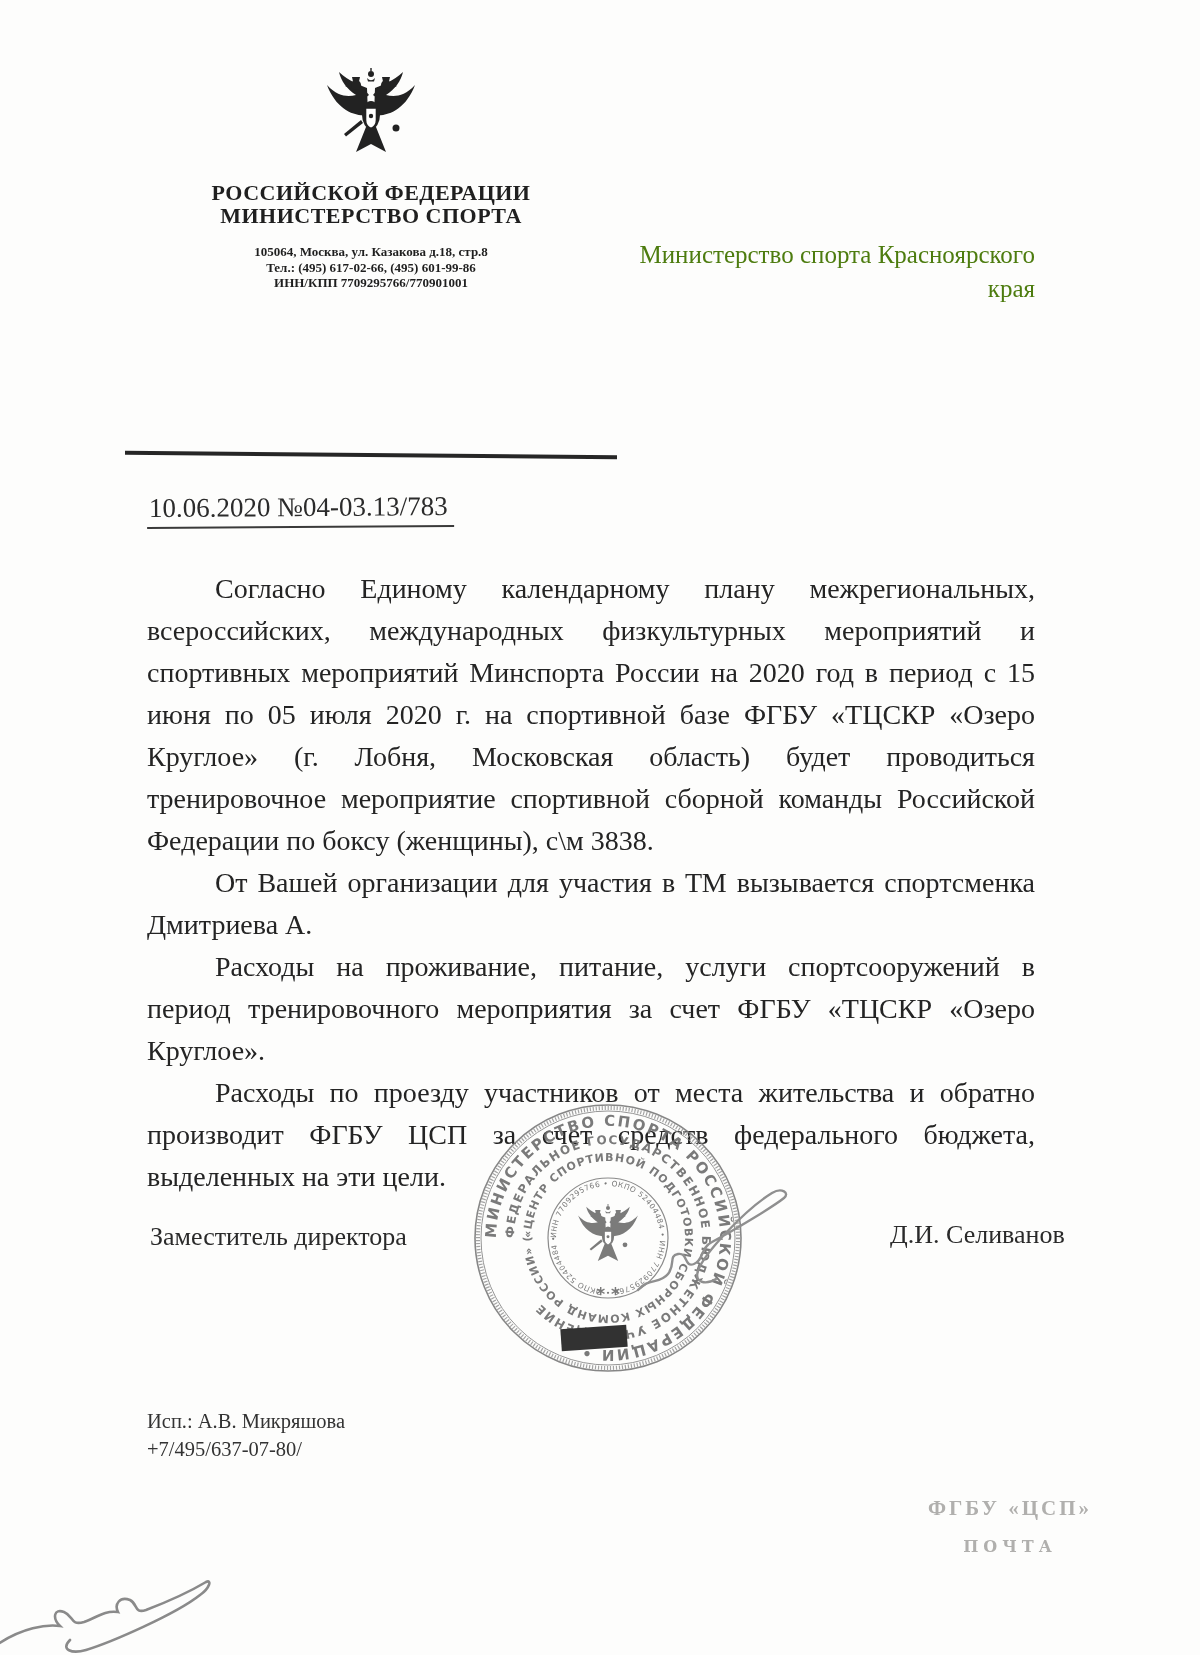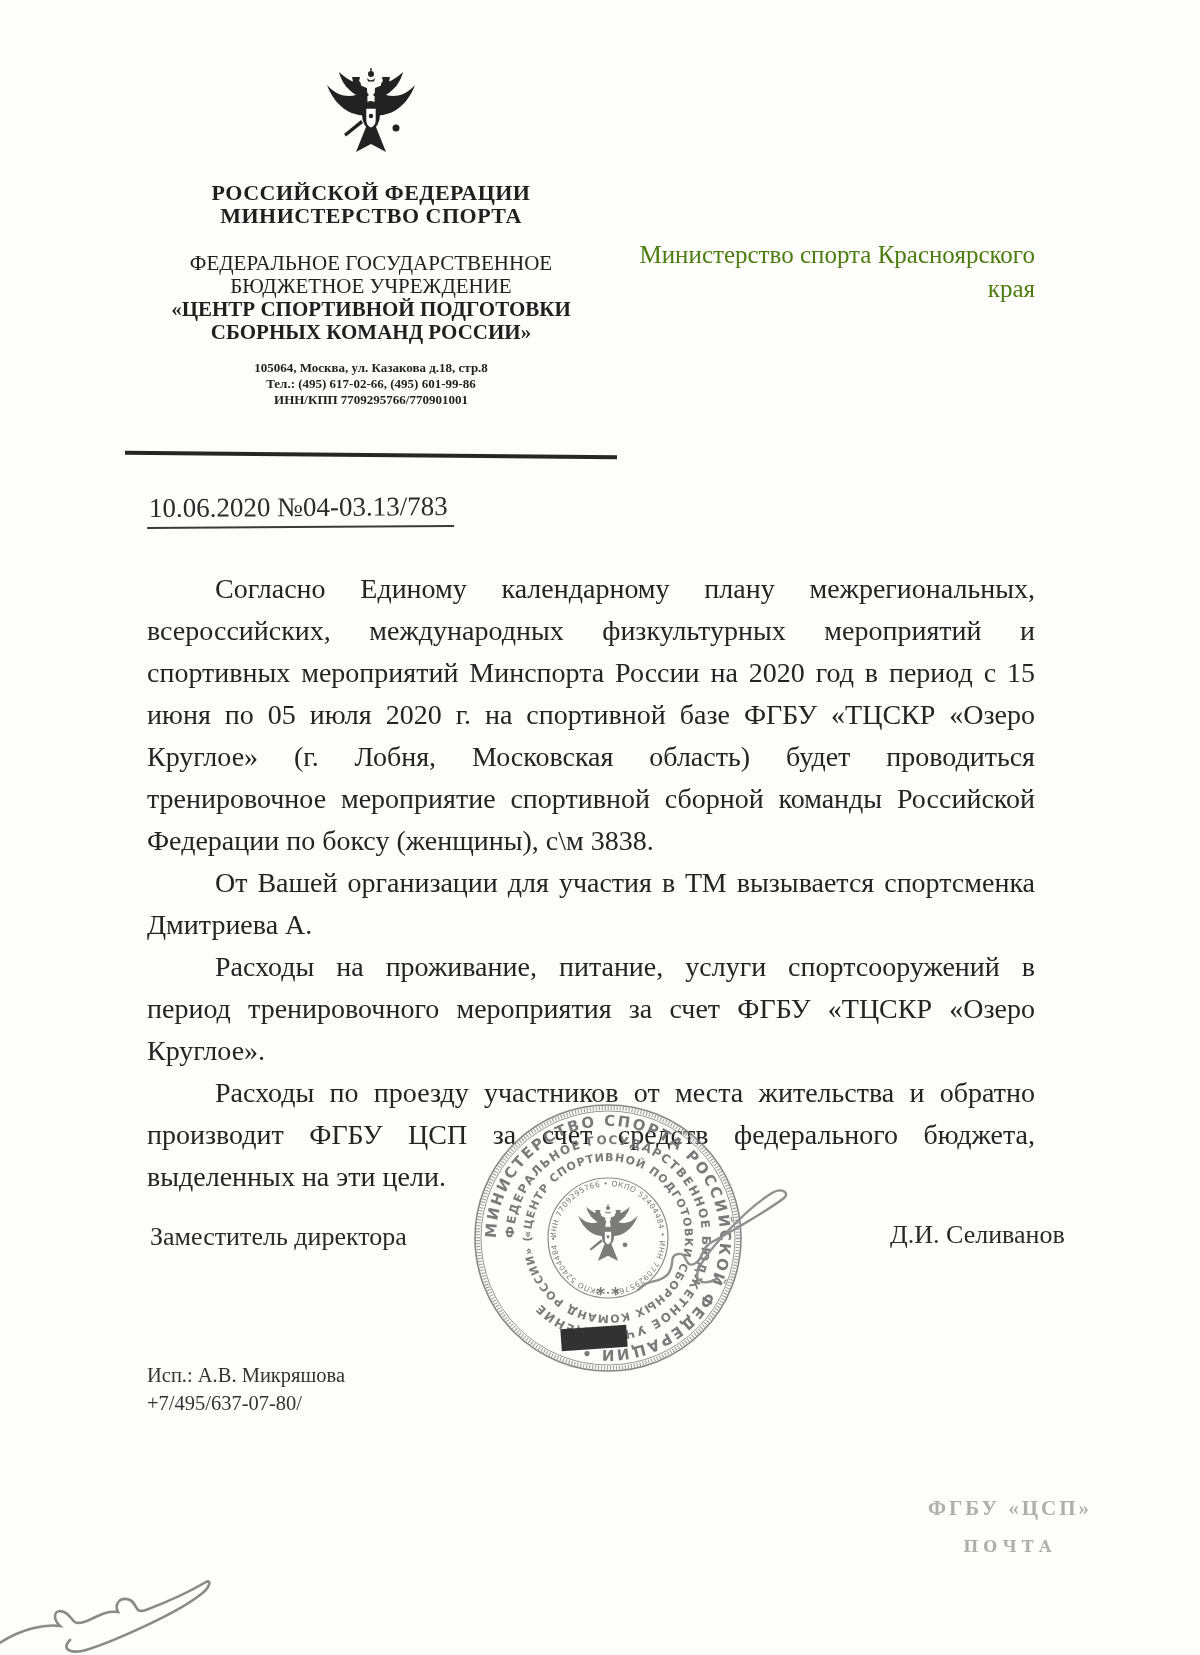--- a/index.html
+++ b/index.html
@@ -50,21 +50,21 @@
   
   .stamp{position:absolute;left:470px;top:1100px;opacity:.9;}
   .stamp text{font-family:"DejaVu Sans", sans-serif;fill:#6c6c6c;}
   .stamp .ring1{font-size:15px;font-weight:600;letter-spacing:2px;}
   .stamp .ring2{font-size:12px;font-weight:600;letter-spacing:1.5px;}
   .stamp .ring3{font-size:11px;font-weight:600;letter-spacing:1px;}
   .stamp .ring4{font-size:7.5px;letter-spacing:.5px;}
   .stamp .stars{font-size:17px;font-weight:bold;}
   .handsig{position:absolute;left:630px;top:1140px;}
   
-  .executor{position:absolute;left:147px;top:1362px;font-size:20.5px;line-height:1.35;color:#333;}
+  .executor{position:absolute;left:147px;top:1408px;font-size:20.5px;line-height:1.35;color:#333;}
   .mail-stamp{
     position:absolute;left:915px;top:1496px;width:190px;text-align:center;
     color:#b0afad;font-family:"DejaVu Serif", serif;font-weight:bold;
   }
   .mail-stamp .l1{font-size:21px;letter-spacing:3px;font-family:Liberation Serif, serif;}
   .mail-stamp .l2{font-size:16px;letter-spacing:5px;margin-top:16px;}
   .corner-sig{position:absolute;left:-6px;top:1578px;}
 </style>
 </head>
 <body>
@@ -96,26 +96,20 @@
 </svg>
 
 <div class="page">
 
   <div class="letterhead">
     <svg class="coa" width="100" height="112">
         <use href="#eagle"></use>
       </svg>
     <div class="ministry">РОССИЙСКОЙ ФЕДЕРАЦИИ</div>
     <div class="ministry">МИНИСТЕРСТВО  СПОРТА</div>
-    <div class="org">
-      <div>ФЕДЕРАЛЬНОЕ ГОСУДАРСТВЕННОЕ</div>
-      <div>БЮДЖЕТНОЕ УЧРЕЖДЕНИЕ</div>
-      <div class="b">«ЦЕНТР СПОРТИВНОЙ ПОДГОТОВКИ</div>
-      <div class="b">СБОРНЫХ КОМАНД РОССИИ»</div>
-    </div>
     <div class="contacts">
       <div>105064, Москва, ул. Казакова д.18, стр.8</div>
       <div>Тел.: (495) 617-02-66, (495) 601-99-86</div>
       <div>ИНН/КПП 7709295766/770901001</div>
     </div>
   </div>
   <div class="rule"></div>
 
   <div class="addressee">Министерство спорта Красноярского края</div>
 

